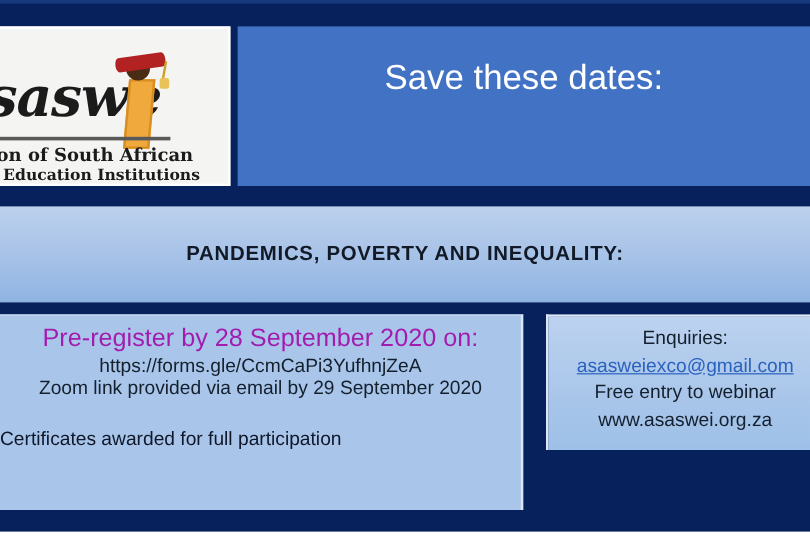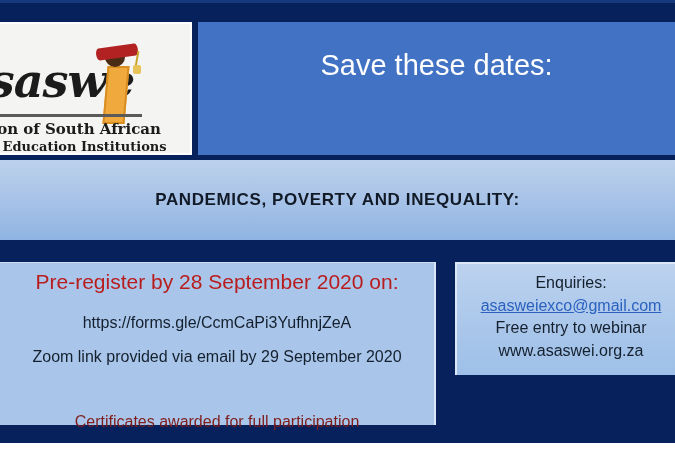--- a/index.html
+++ b/index.html
@@ -164,21 +164,21 @@
     white-space: nowrap;
   }
   .dates-tz {
     font-size: 12px;
   }
 
   
   .title-band {
     position: absolute;
     left: 0;
-    top: 160px;
+    top: 172px;
     width: 675px;
     height: 80px;
     background: linear-gradient(to bottom, #bcd1ec 0%, #aac4e8 45%, #8fb4e2 100%);
     display: flex;
     flex-direction: column;
     align-items: center;
     justify-content: center;
   }
   .title-line {
     font-size: 17px;
@@ -198,46 +198,44 @@
     width: 436px;
     height: 163px;
     background: #a9c6ea;
     border-top: 1px solid #ccdcf2;
     border-right: 2px solid #dbe7f7;
     box-sizing: border-box;
     padding-top: 7px;
   }
   .reg-head {
     font-size: 21px;
-    color: #b91c1c;
+    color: #a21caf;
     text-align: center;
     white-space: nowrap;
   }
   .reg-url {
-    margin-top: 20px;
+    margin-top: 3px;
     font-size: 16px;
     color: #14202e;
     text-align: center;
     white-space: nowrap;
   }
   .reg-zoom {
-    margin-top: 16px;
+    margin-top: 0;
     font-size: 16px;
     color: #14202e;
     text-align: center;
     white-space: nowrap;
   }
   .reg-gap { height: 22px; }
   .reg-note {
     font-size: 16px;
-    color: #7f1d1d;
-    text-align: center;
+    color: #0f172a;
     line-height: 1.45;
     white-space: nowrap;
-    margin-top: 22px;
   }
 
   
   .enquiries-panel {
     position: absolute;
     left: 455px;
     top: 262px;
     width: 230px;
     height: 113px;
     background: linear-gradient(to bottom, #bcd2ef 0%, #a9c6ea 60%, #9ec0e8 100%);

